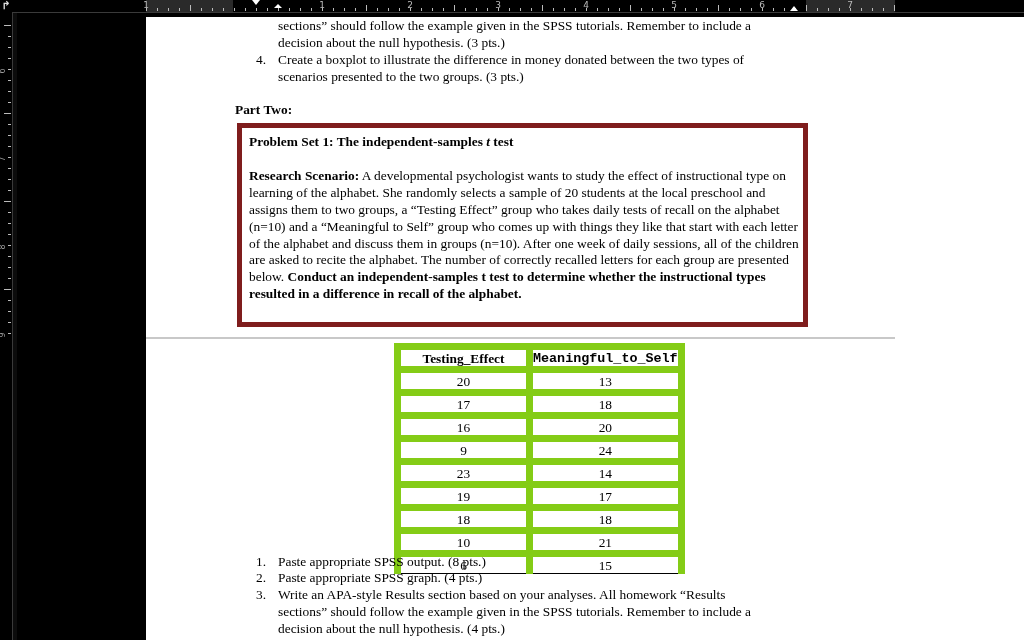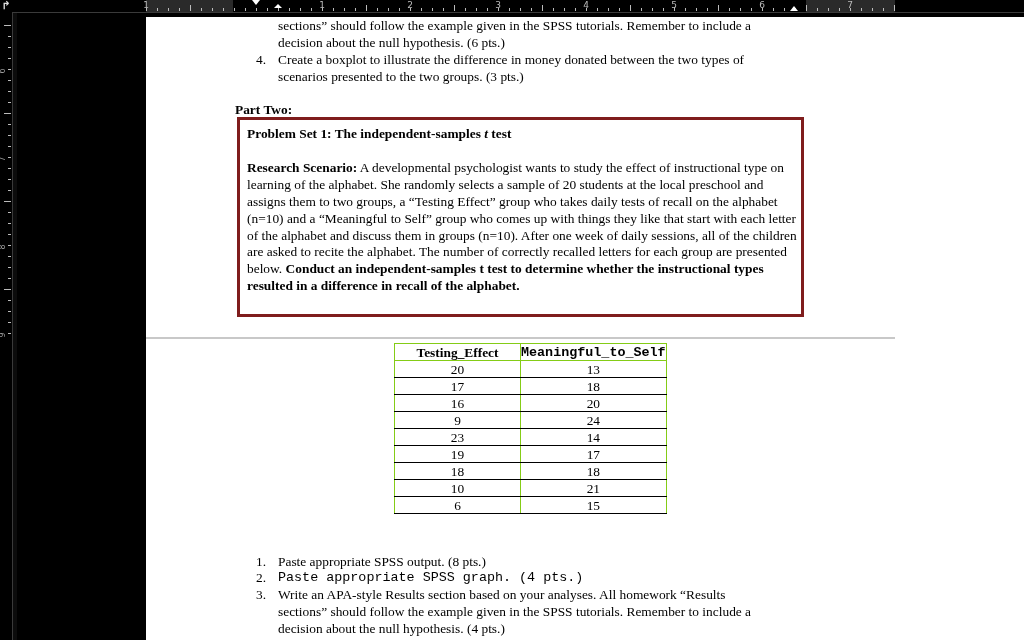--- a/index.html
+++ b/index.html
@@ -23,25 +23,25 @@
 
   .leftstrip { position:absolute; left:13px; top:13px; width:4px; height:627px; background:#0c0c0c; }
 
   
   .page { position:absolute; left:146px; top:17px; width:883px; height:623px; background:#fff; }
   .pagebreak { position:absolute; left:0; top:320px; width:749px; height:2px; background:#c8c8c8; }
 
   .txt { position:absolute; font-size:13.4px; line-height:16.6px; white-space:nowrap; }
   b { font-weight:bold; }
 
-  .box { position:absolute; left:91px; top:100px; width:561px; height:194px; border:3px solid #7f1d1d; }
+  .box { position:absolute; left:91px; top:106px; width:561px; height:194px; border:5px solid #7f1d1d; }
   .box .inner { position:absolute; left:7px; top:6px; width:550px; font-size:13.4px; line-height:16.9px; }
 
   table.data { position:absolute; left:248px; top:326px; border-collapse:collapse; font-size:13.4px; }
-  table.data th, table.data td { border:1px solid #84cc16; text-align:center; padding:0; height:16px; line-height:15px; }
+  table.data th, table.data td { border:7px solid #84cc16; text-align:center; padding:0; height:16px; line-height:15px; }
   table.data th { font-weight:bold; }
   table.data .c1 { width:125px; }
   table.data .c2 { width:136px;font-family:Liberation Mono, monospace; }
   table.data tr td { border-bottom:1px solid #000; }
 </style>
 </head>
 <body>
 
 <div class="corner">↱</div>
 
@@ -170,21 +170,21 @@
   <span class="num" style="top:55px;">6</span>
   <span class="num" style="top:143px;">7</span>
   <span class="num" style="top:231px;">8</span>
   <span class="num" style="top:319px;">9</span>
 </div>
 <div class="leftstrip"></div>
 
 <div class="page">
 
   <div class="txt" style="left:132px;top:1px;">sections” should follow the example given in the SPSS tutorials. Remember to include a</div>
-  <div class="txt" style="left:132px;top:18px;">decision about the null hypothesis.  (6 pts.)</div>
+  <div class="txt" style="left:132px;top:18px;">decision about the null hypothesis.  (3 pts.)</div>
   <div class="txt" style="left:110px;top:35px;">4.</div>
   <div class="txt" style="left:132px;top:35px;">Create a boxplot to illustrate the difference in money donated between the two types of</div>
   <div class="txt" style="left:132px;top:52px;">scenarios presented to the two groups. (3 pts.)</div>
 
   <div class="txt" style="left:89px;top:85px;font-weight:bold;">Part Two:</div>
 
   <div class="box">
     <div class="inner">
       <div style="font-weight:bold;white-space:nowrap;"><span>Problem Set 1: The independent-samples </span><i>t</i><span> test</span></div>
       <div style="height:17px;"></div>
@@ -238,19 +238,19 @@
           <td>6</td>
           <td>15</td>
         </tr>
     </tbody>
   </table>
 
   <div class="txt" style="left:110px;top:537px;">1.</div>
   <div class="txt" style="left:132px;top:537px;">Paste appropriate SPSS output.  (8 pts.)</div>
 
   <div class="txt" style="left:110px;top:553px;">2.</div>
-  <div class="txt" style="left:132px;top:553px;font-family:Liberation Mono, monospace;">Paste appropriate SPSS graph.  (4 pts.)</div>
+  <div class="txt" style="left:132px;top:553px;">Paste appropriate SPSS graph.  (4 pts.)</div>
 
   <div class="txt" style="left:110px;top:570px;">3.</div>
   <div class="txt" style="left:132px;top:570px;">Write an APA-style Results section based on your analyses. All homework “Results</div>
   <div class="txt" style="left:132px;top:587px;">sections” should follow the example given in the SPSS tutorials. Remember to include a</div>
   <div class="txt" style="left:132px;top:604px;">decision about the null hypothesis.  (4 pts.)</div>
 </div>
 
 </body></html>

